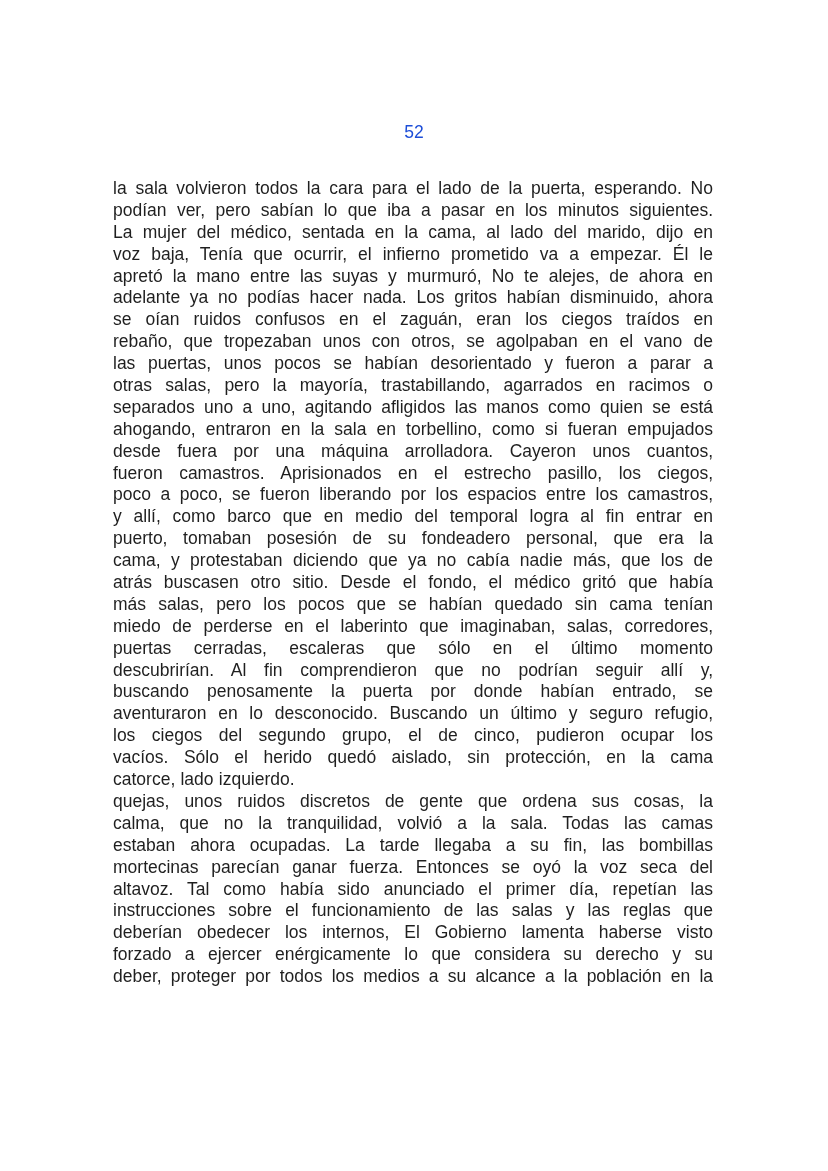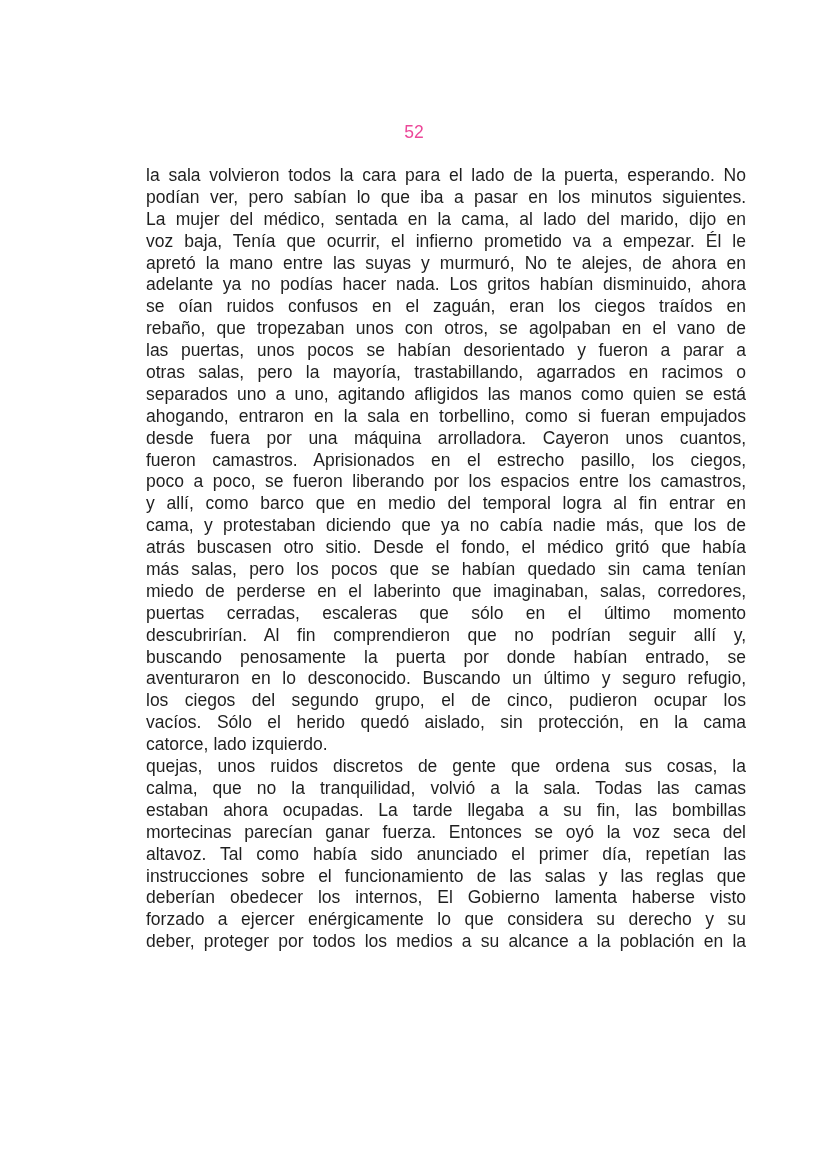--- a/index.html
+++ b/index.html
@@ -17,28 +17,27 @@
     color: #1f1f1f;
   }
   .page-number {
     position: absolute;
     top: 122px;
     left: 0;
     width: 828px;
     text-align: center;
     font-size: 17.5px;
     line-height: 21px;
-    color: #ec4899;
+    color: #1d4ed8;
   }
   .text-body {
     position: absolute;
-    top: 165px;
+    top: 178px;
     left: 113px;
     width: 600px;
-    margin-left: 33px;
   }
   .paragraph {
     margin: 0;
     padding: 0;
   }
   .line {
     font-size: 17.5px;
     line-height: 21.9px;
     height: 21.9px;
     overflow: hidden;
@@ -73,20 +72,21 @@
         <div class="line">se oían ruidos confusos en el zaguán, eran los ciegos traídos en</div>
         <div class="line">rebaño, que tropezaban unos con otros, se agolpaban en el vano de</div>
         <div class="line">las puertas, unos pocos se habían desorientado y fueron a parar a</div>
         <div class="line">otras salas, pero la mayoría, trastabillando, agarrados en racimos o</div>
         <div class="line">separados uno a uno, agitando afligidos las manos como quien se está</div>
         <div class="line">ahogando, entraron en la sala en torbellino, como si fueran empujados</div>
         <div class="line">desde fuera por una máquina arrolladora. Cayeron unos cuantos,</div>
         <div class="line">fueron camastros. Aprisionados en el estrecho pasillo, los ciegos,</div>
         <div class="line">poco a poco, se fueron liberando por los espacios entre los camastros,</div>
         <div class="line">y allí, como barco que en medio del temporal logra al fin entrar en</div>
+        <div class="line">puerto, tomaban posesión de su fondeadero personal, que era la</div>
         <div class="line">cama, y protestaban diciendo que ya no cabía nadie más, que los de</div>
         <div class="line">atrás buscasen otro sitio. Desde el fondo, el médico gritó que había</div>
         <div class="line">más salas, pero los pocos que se habían quedado sin cama tenían</div>
         <div class="line">miedo de perderse en el laberinto que imaginaban, salas, corredores,</div>
         <div class="line">puertas cerradas, escaleras que sólo en el último momento</div>
         <div class="line">descubrirían. Al fin comprendieron que no podrían seguir allí y,</div>
         <div class="line">buscando penosamente la puerta por donde habían entrado, se</div>
         <div class="line">aventuraron en lo desconocido. Buscando un último y seguro refugio,</div>
         <div class="line">los ciegos del segundo grupo, el de cinco, pudieron ocupar los</div>
         <div class="line">vacíos. Sólo el herido quedó aislado, sin protección, en la cama</div>

